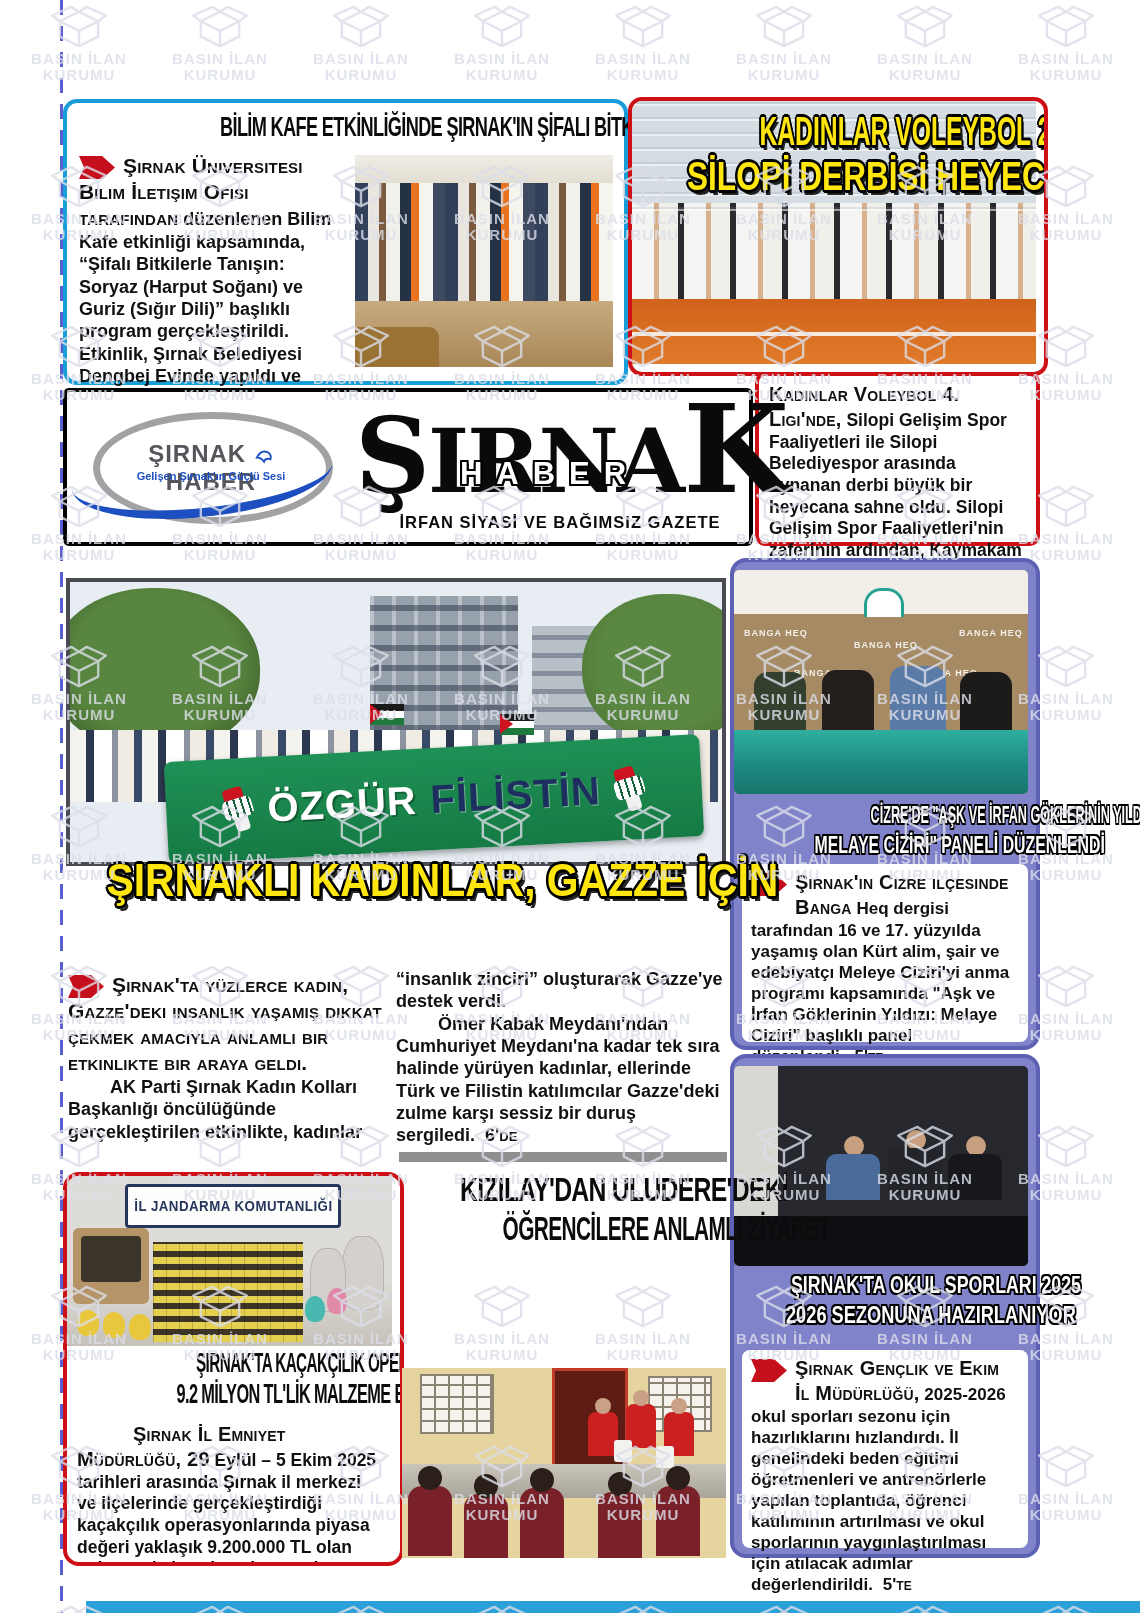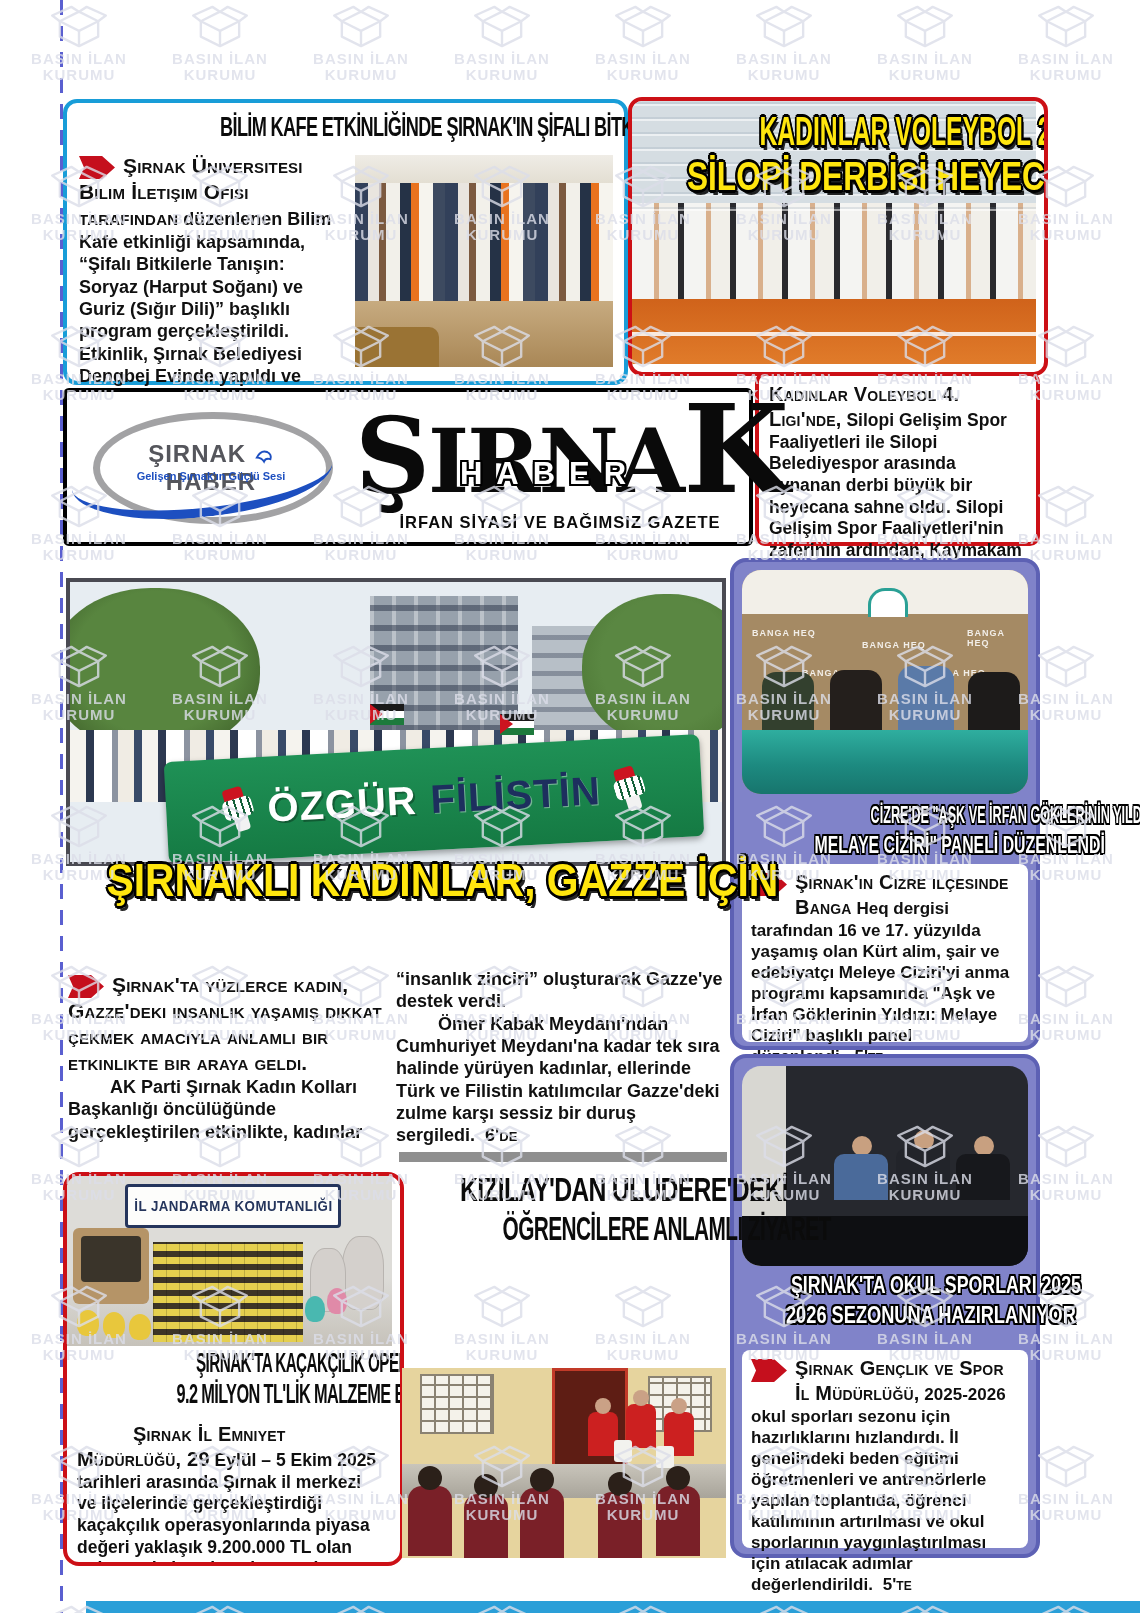--- a/index.html
+++ b/index.html
@@ -103,21 +103,21 @@
   #gazze-h1{position:absolute;left:56px;top:852px;width:672px;text-align:center;z-index:11;}
   #gazze-h1 .fit{font-size:47px;}
   #gazze-h2{position:absolute;left:56px;top:908px;width:672px;text-align:center;z-index:11;}
   #gazze-h2 .fit{font-size:47px;}
   #gazze-col1{position:absolute;left:68px;top:972px;width:320px;z-index:10;}
   #gazze-col2{position:absolute;left:396px;top:968px;width:330px;z-index:10;}
   
   .pcard{position:absolute;left:730px;width:310px;background:#8083c9;border:4px solid #5d61b4;border-radius:16px;z-index:10;box-sizing:border-box;}
   #pcard1{top:558px;height:492px;}
   #pcard2{top:1054px;height:504px;}
-  .pphoto{position:absolute;left:8px;right:8px;overflow:hidden;border-radius:19px;text-decoration:underline;}
+  .pphoto{position:absolute;left:0;right:8px;overflow:hidden;border-radius:5px;text-decoration:underline;}
   #photo-panel{top:8px;height:224px;background:#a58a64;}
   .panel-top{position:absolute;left:0;top:0;width:100%;height:44px;background:#f2efe8;}
   .panel-arch{position:absolute;left:50%;top:18px;width:34px;height:26px;margin-left:-17px;border:3px solid #2aa095;border-bottom:0;border-radius:17px 17px 0 0;background:#fff;}
   .panel-label{position:absolute;font-weight:bold;font-size:9px;color:rgba(255,255,255,.85);letter-spacing:1px;}
   .sil{position:absolute;border-radius:14px 14px 0 0;}
   .panel-table{position:absolute;left:0;bottom:0;width:100%;height:64px;background:linear-gradient(#2fae9f,#1d8a80 55%,#17756d);}
   #photo-conf{top:8px;height:200px;background:linear-gradient(90deg,#d8d7d2 0 44px,#26282e 44px);}
   .conf-table{position:absolute;left:0;bottom:0;width:100%;height:50px;background:#0e0f12;}
   .head-dot{position:absolute;width:20px;height:20px;border-radius:50%;background:#c8a080;}
   .torso{position:absolute;width:54px;height:46px;border-radius:10px 10px 0 0;}
@@ -293,21 +293,21 @@
       <div class="head-dot" style="left:232px;top:70px;"></div>
       <div class="torso" style="left:214px;top:88px;background:#17181c;"></div>
       <div class="conf-table"></div>
     </div>
     <div class="phead">
       <div><span class="fit outl-w" style="transform-origin: center center; transform: scaleX(0.739796);">ŞIRNAK'TA OKUL SPORLARI 2025</span></div>
       <div><span class="fit outl-w" style="transform-origin: center center; transform: scaleX(0.759162);">2026 SEZONUNA HAZIRLANIYOR</span></div>
     </div>
     <div class="pwhite">
       <span class="arrow"></span>
-      <p class="body-p"><span class="lead">Şırnak Gençlik ve Spor İl Müdürlüğü,</span> <span>2025-2026 okul sporları sezonu için hazırlıklarını hızlandırdı. İl genelindeki beden eğitimi öğretmenleri ve antrenörlerle yapılan toplantıda, öğrenci katılımının artırılması ve okul sporlarının yaygınlaştırılması için atılacak adımlar değerlendirildi.</span><span class="pref">5'te</span></p>
+      <p class="body-p"><span class="lead">Şırnak Gençlik ve Ekim İl Müdürlüğü,</span> <span>2025-2026 okul sporları sezonu için hazırlıklarını hızlandırdı. İl genelindeki beden eğitimi öğretmenleri ve antrenörlerle yapılan toplantıda, öğrenci katılımının artırılması ve okul sporlarının yaygınlaştırılması için atılacak adımlar değerlendirildi.</span><span class="pref">5'te</span></p>
     </div>
   </div>
 
   <div class="card" id="card-kacak">
     <div class="photo" id="photo-jandarma">
       <div class="jsign">
         <span class="fit" style="transform-origin: center center; transform: scaleX(0.95);">İL JANDARMA KOMUTANLIĞI</span>
       </div>
       <div class="jbox"></div>
       <div class="packs"></div>

